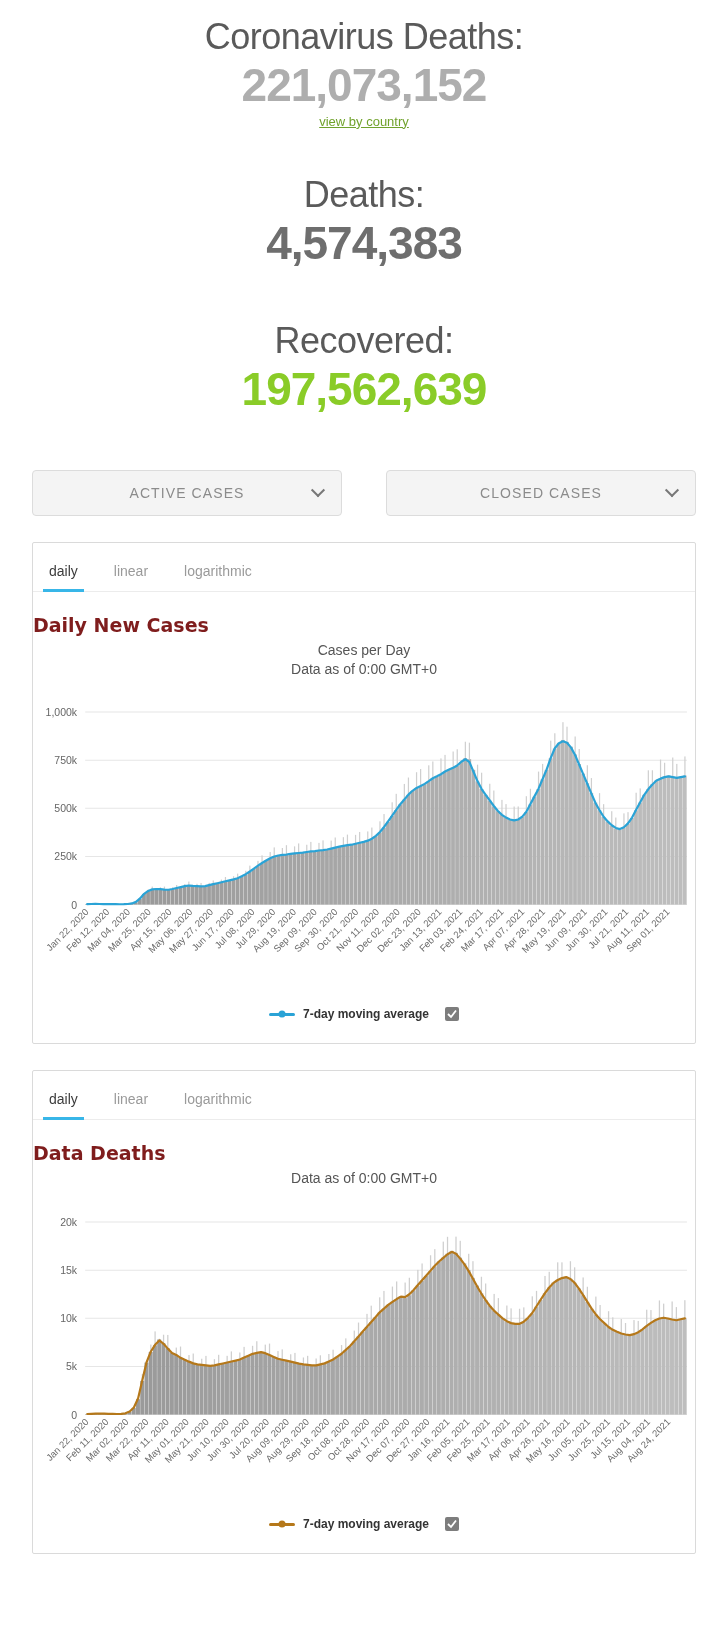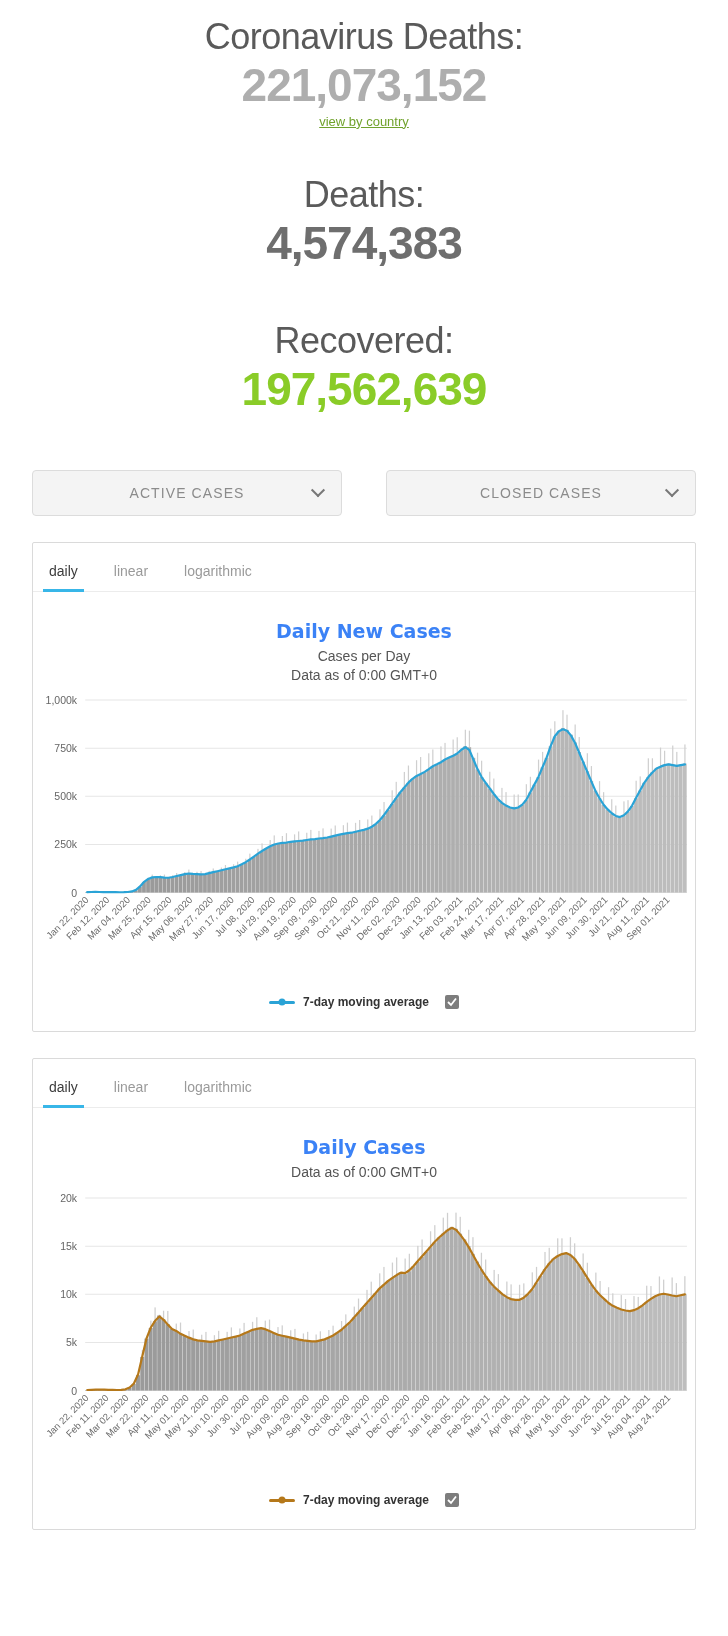--- a/index.html
+++ b/index.html
@@ -102,36 +102,35 @@
   }
   .tab.active { color: #3c3c3c; }
   .tab.active::after {
     content: "";
     position: absolute;
     left: -6px; right: -6px; bottom: -1px;
     height: 3px;
     background: #38b6e8;
   }
   .chart-title {
-    text-align: center;
     font-size: 19px;
     font-weight: 700;
-    color: #3b82f6;
-    margin-top: 28px;
+    color: #7f1d1d;
+    margin-top: 22px;
     font-family: "DejaVu Sans", sans-serif;
   }
   .chart-sub {
     text-align: center;
     font-size: 14px;
     color: #555;
     line-height: 1.35;
     margin-top: 5px;
   }
 
-  .plot-wrap { position: relative; margin-top: 10px; }
+  .plot-wrap { position: relative; margin-top: 28px; }
   svg.plot { display: block; width: 100%; }
 
   .legend {
     display: flex;
     align-items: center;
     justify-content: center;
     gap: 8px;
     padding: 10px 0 22px 0;
   }
   .legend-line {
@@ -550,21 +549,21 @@
     </span>
   </div>
 </div>
 
 <div class="card">
   <div class="tabs">
     <div class="tab active">daily</div>
     <div class="tab">linear</div>
     <div class="tab">logarithmic</div>
   </div>
-  <div class="chart-title">Daily Cases</div>
+  <div class="chart-title">Data Deaths</div>
   <div class="chart-sub">
     <div>Data as of 0:00 GMT+0</div>
   </div>
   <div class="plot-wrap">
     <svg class="plot" id="plot-1" viewBox="0 0 660 290" preserveAspectRatio="xMidYMid meet">
         <line x1="52" y1="6" x2="652" y2="6" stroke="#e6e6e6" stroke-width="1"></line>
         <text x="44" y="10" text-anchor="end" font-size="10.5" fill="#666" font-family="&quot;Liberation Sans&quot;, sans-serif">20k</text>
         <line x1="52" y1="54" x2="652" y2="54" stroke="#e6e6e6" stroke-width="1"></line>
         <text x="44" y="58" text-anchor="end" font-size="10.5" fill="#666" font-family="&quot;Liberation Sans&quot;, sans-serif">15k</text>
         <line x1="52" y1="102" x2="652" y2="102" stroke="#e6e6e6" stroke-width="1"></line>

